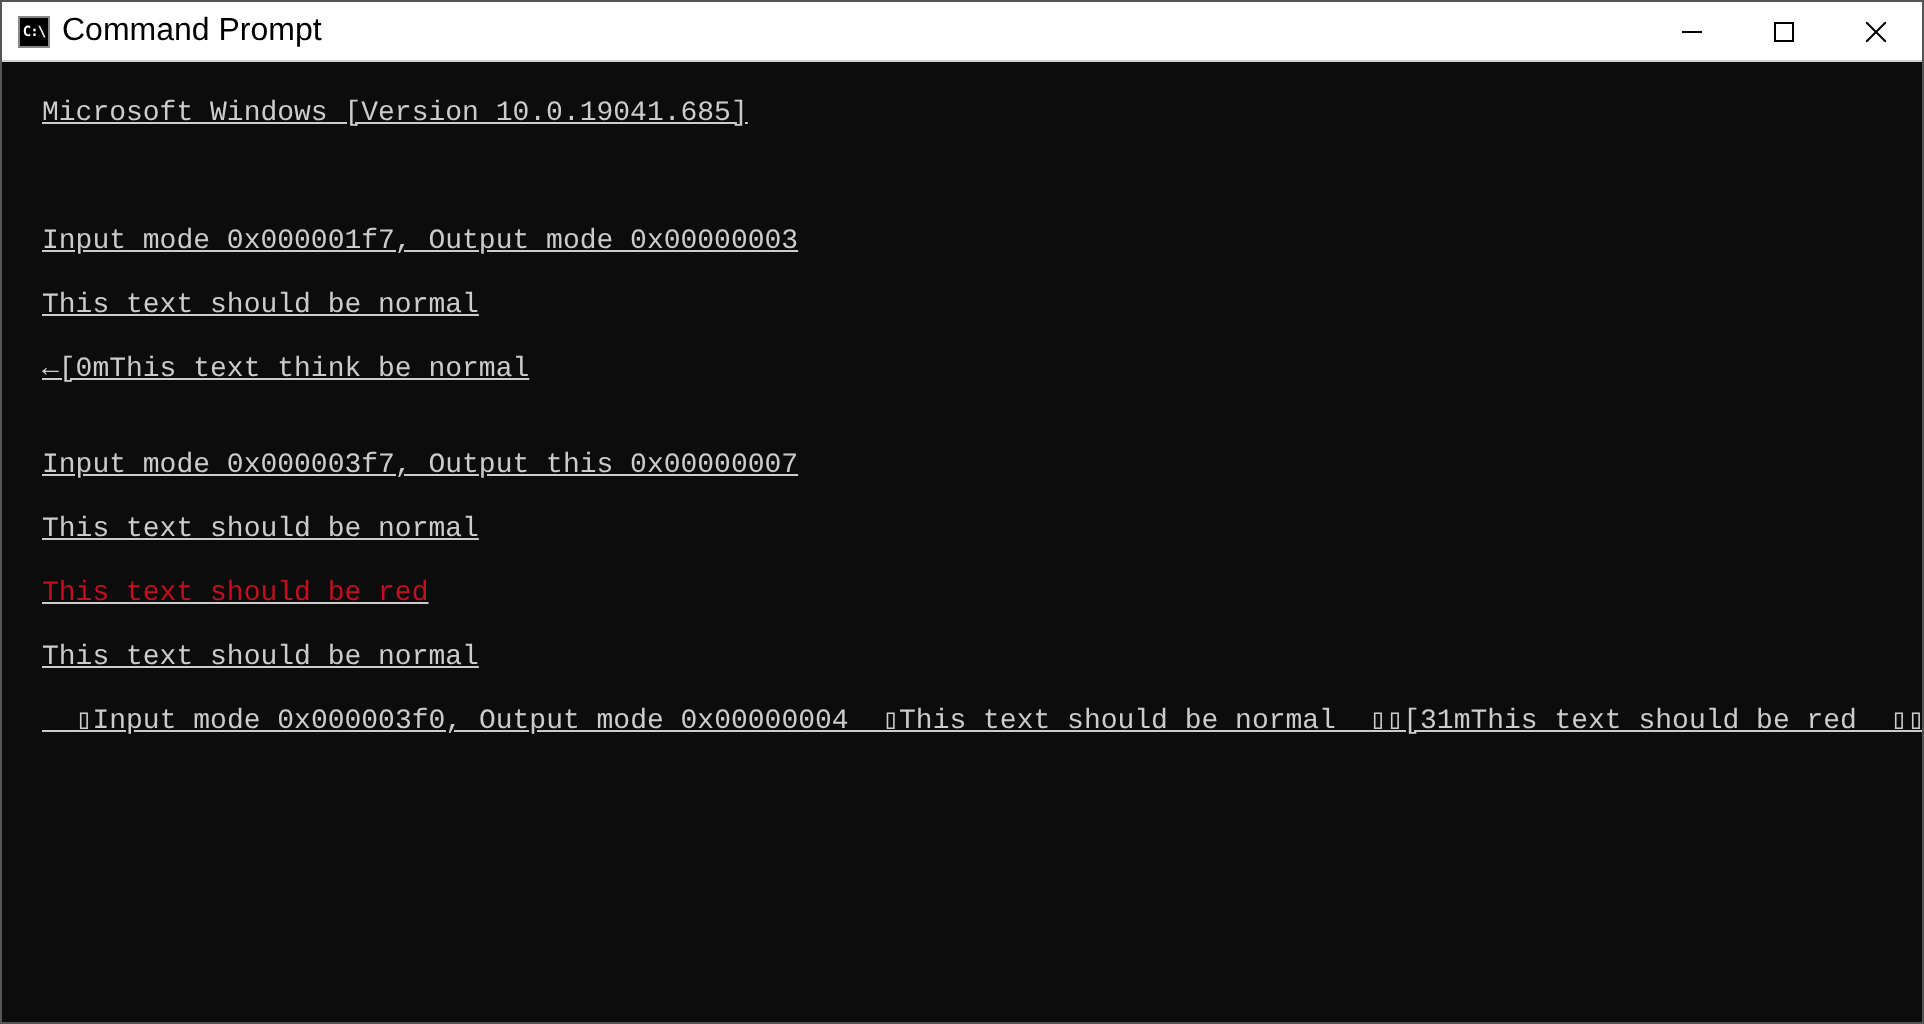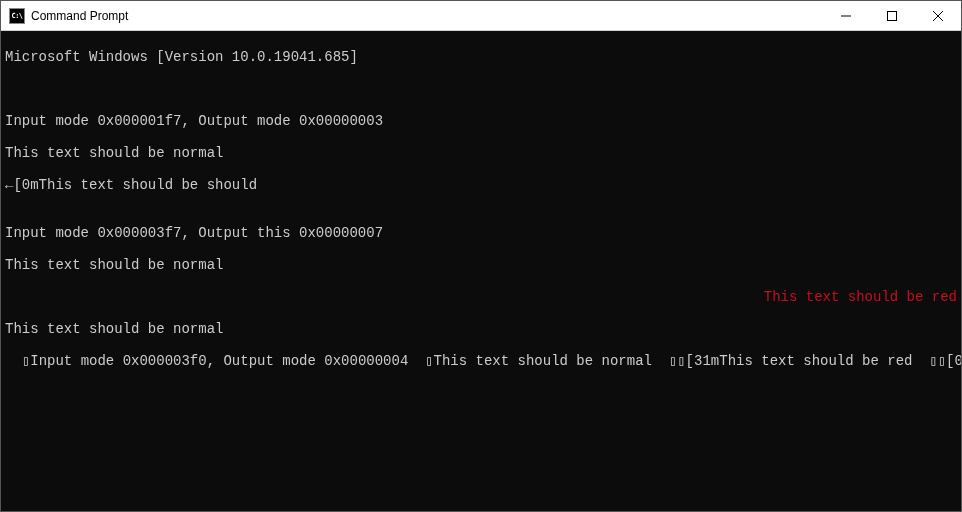--- a/index.html
+++ b/index.html
@@ -33,21 +33,21 @@
       justify-content: center;
       color: #fff;
       font-size: 7px;
       font-family: monospace;
       font-weight: bold;
       border: 1px solid #888;
       letter-spacing: -0.5px;
     }
     .titlebar-title {
       flex: 1;
-      font-size: 12px;
+      font-size: 16px;
       color: #000;
     }
     .titlebar-controls {
       display: flex;
       height: 100%;
     }
     .titlebar-btn {
       width: 46px;
       height: 100%;
       display: flex;
@@ -63,30 +63,30 @@
       height: 10px;
     }
     .terminal {
       width: 100%;
       height: calc(100% - 30px);
       background: #0c0c0c;
       color: #cccccc;
       font-family: Consolas, "Courier New", monospace;
       font-size: 14px;
       line-height: 16px;
-      padding: 2px 4px;
+      padding: 2px 20px;
       white-space: pre;
       overflow: hidden;
+      text-decoration: underline;
     }
     .line {
       display: block;
     }
     .red {
       color: #c50f1f;
-      text-align: right;
     }
   </style>
 </head>
 <body>
 
 <div class="titlebar">
   <div class="titlebar-icon">C:\</div>
   <div class="titlebar-title">Command Prompt</div>
   <div class="titlebar-controls">
     <div class="titlebar-btn">
@@ -107,20 +107,20 @@
     </div>
   </div>
 </div>
 
 <div class="terminal">
 <span class="line">Microsoft Windows [Version 10.0.19041.685]</span>
 <span class="line"></span>
 <span class="line"></span>
 <span class="line">Input mode 0x000001f7, Output mode 0x00000003</span>
 <span class="line">This text should be normal</span>
-<span class="line">←[0mThis text should be should</span>
+<span class="line">←[0mThis text think be normal</span>
 <span class="line"></span>
 <span class="line">Input mode 0x000003f7, Output this 0x00000007</span>
 <span class="line">This text should be normal</span>
 <span class="line red">This text should be red</span>
 <span class="line">This text should be normal</span>
 <span class="line">  ▯Input mode 0x000003f0, Output mode 0x00000004  ▯This text should be normal  ▯▯[31mThis text should be red  ▯▯[0ml  ▯a</span>
 </div>
 
 </body></html>

